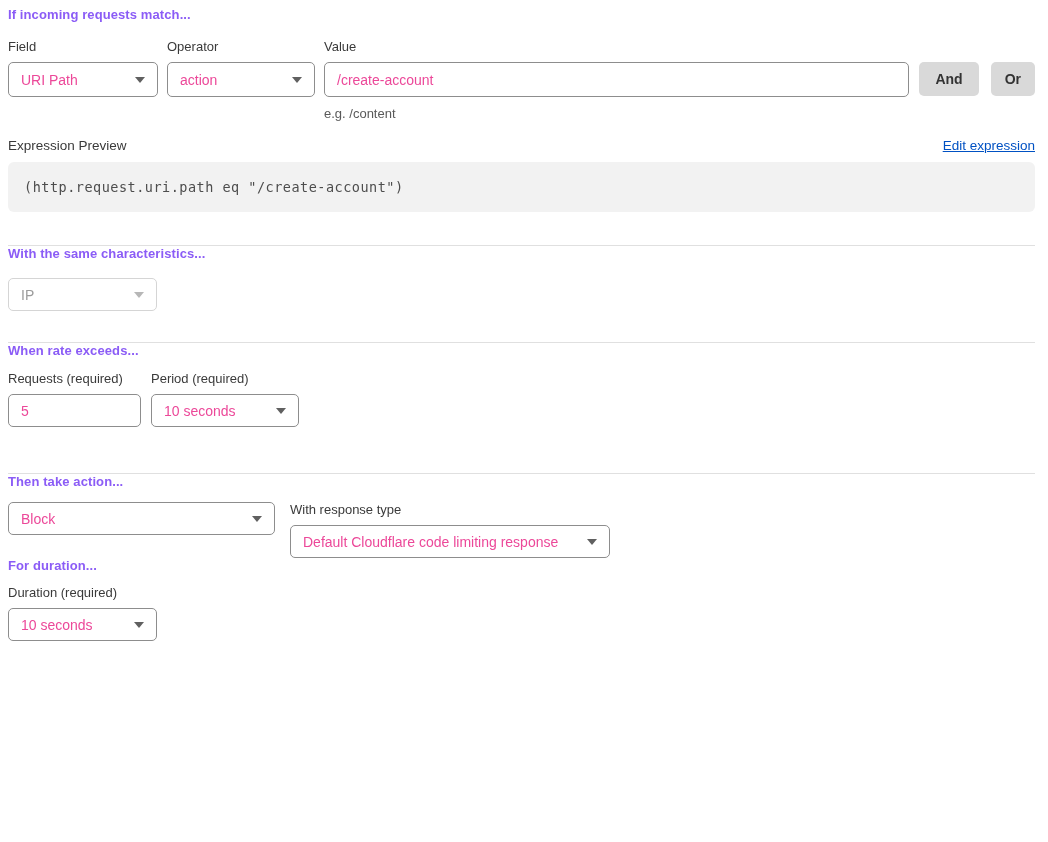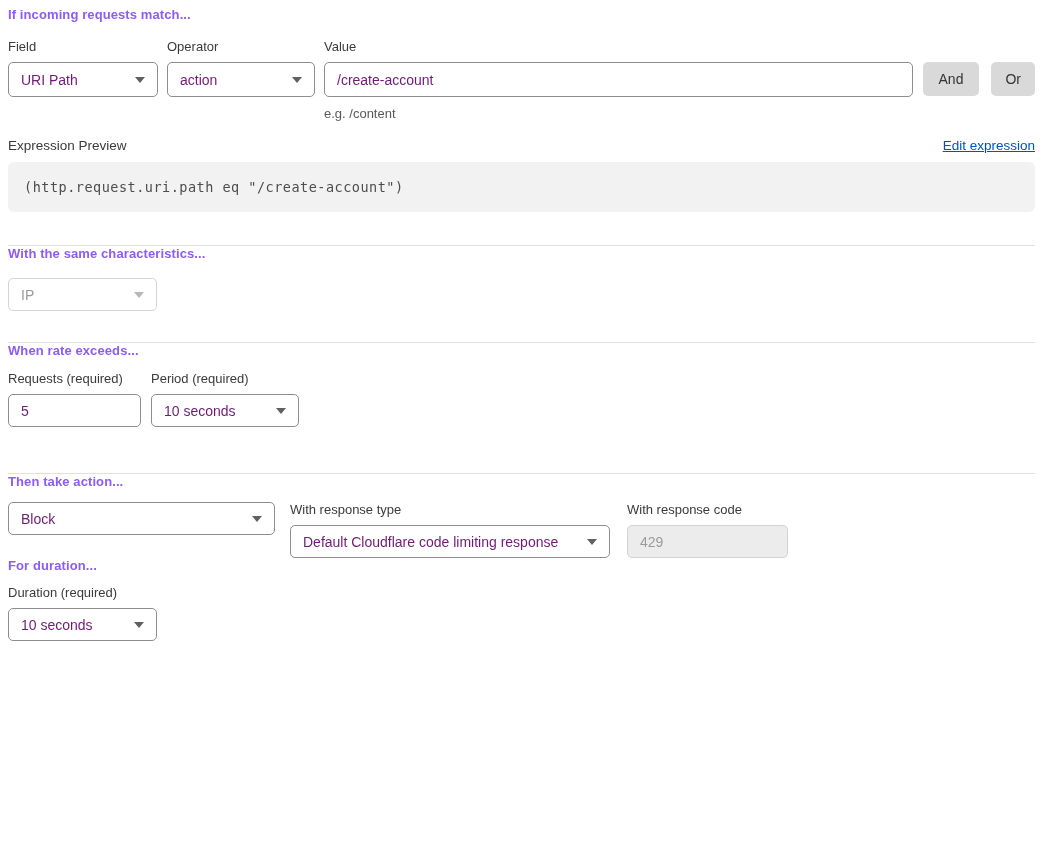--- a/index.html
+++ b/index.html
@@ -20,21 +20,21 @@
     display: block; font-size: 13px; color: #3a3a3a; margin-bottom: 7px;
     line-height: 16px;
   }
 
   .row { display: flex; align-items: flex-start; }
 
   
   .select, .text-input, .num-input {
     position: relative; height: 35px; border: 1px solid #8d8d8d;
     border-radius: 5px; background: #fff; display: flex; align-items: center;
-    font-size: 14px; color: #701a75; padding: 0 12px; width: 100%;
+    font-size: 14px; color: #ec4899; padding: 0 12px; width: 100%;
   }
   .select { cursor: pointer; justify-content: space-between; }
   .select .select-value { white-space: nowrap; overflow: hidden; }
   .caret {
     width: 0; height: 0; border-left: 5px solid transparent;
     border-right: 5px solid transparent; border-top: 6px solid #606060;
     margin-left: 10px; flex: none;
   }
   .h33 { height: 33px; }
 
@@ -52,21 +52,21 @@
   
   .col-field  { width: 150px; flex: none; }
   .col-op     { width: 148px; flex: none; margin-left: 9px; }
   .col-value  { flex: 1 1 auto; margin-left: 9px; }
   .hint { font-size: 13px; color: #595959; margin-top: 9px; }
 
   .andor { display: flex; flex: none; margin-left: 10px; margin-top: 23px; }
   .btn-gray {
     height: 34px; border: none; border-radius: 5px; background: #d9d9d9;
     color: #333; font-size: 14px; font-family: "Liberation Sans", sans-serif;
-    padding: 0 16px; cursor: pointer;
+    padding: 0 16px; cursor: pointer; font-weight: bold;
   }
   .btn-gray + .btn-gray { margin-left: 12px; padding: 0 14px; }
 
   
   .expr-head {
     display: flex; justify-content: space-between; align-items: flex-end;
     margin-top: 17px;
   }
   .expr-label { font-size: 13.5px; color: #3a3a3a; }
   .expr-link {
@@ -187,24 +187,20 @@
           <span class="caret"></span>
         </div>
       </div>
       <div class="w-320 ml-15">
         <label class="field-label">With response type</label>
         <div class="select h33">
           <span class="select-value">Default Cloudflare code limiting response</span>
           <span class="caret"></span>
         </div>
       </div>
-      <div class="w-161 ml-17">
-        <label class="field-label">With response code</label>
-        <input class="num-input h33 disabled" type="text" disabled="" value="429" style="">
-      </div>
     </div>
   </section>
 
   <section>
     <h2 class="section-title mt-43">For duration...</h2>
     <div class="gap-12">
       <label class="field-label">Duration (required)</label>
       <div class="select h33 w-149">
         <span class="select-value">10 seconds</span>
         <span class="caret"></span>

